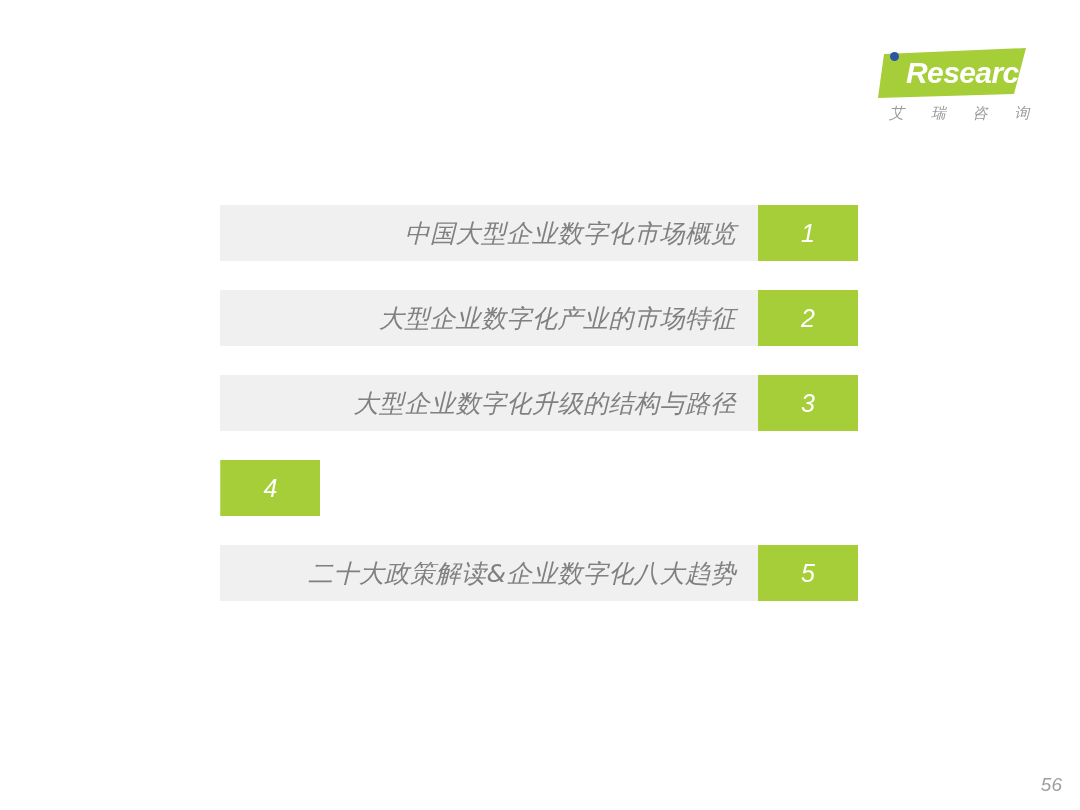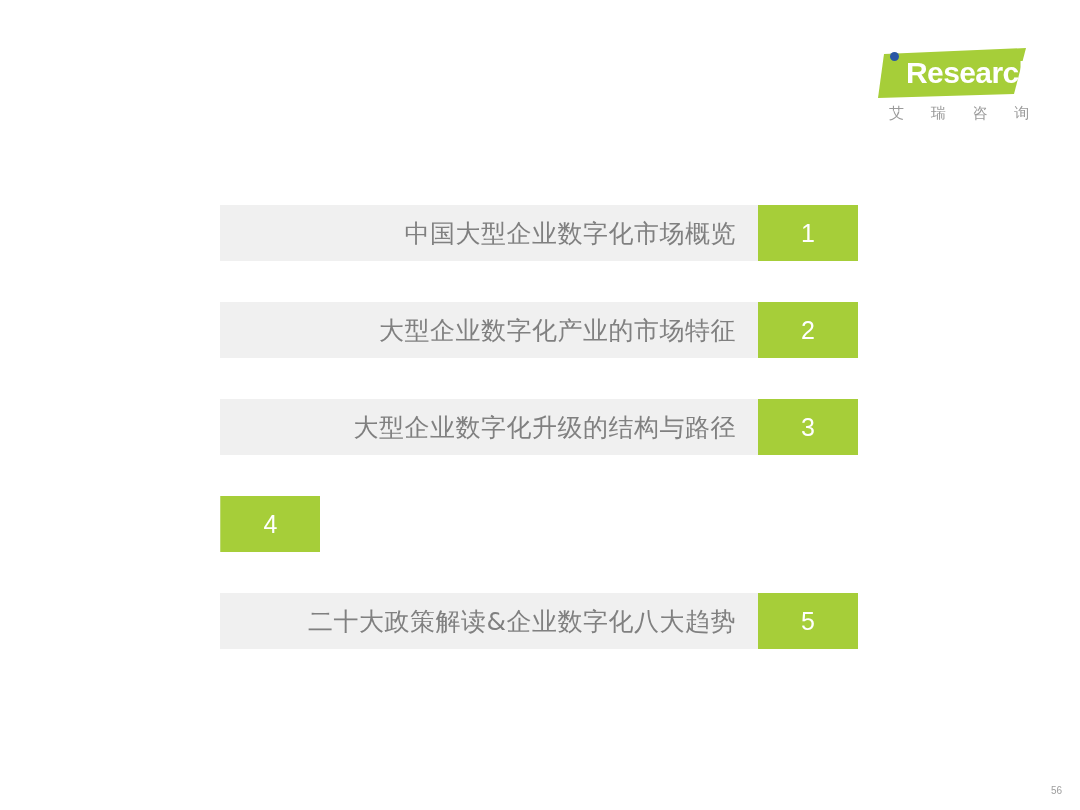--- a/index.html
+++ b/index.html
@@ -11,20 +11,21 @@
     background: #ffffff;
     font-family: "Liberation Sans", "DejaVu Sans", sans-serif;
     overflow: hidden;
   }
 
   .slide {
     position: relative;
     width: 1080px;
     height: 810px;
     background: #ffffff;
+    font-style: italic;
   }
 
   
   .logo {
     position: absolute;
     left: 874px;
     top: 48px;
     width: 152px;
     height: 88px;
   }
@@ -96,21 +97,21 @@
     position: absolute;
     left: 220px;
     top: 205px;
     width: 638px;
   }
 
   .agenda-row {
     position: relative;
     width: 638px;
     height: 56px;
-    margin-bottom: 41px;
+    margin-bottom: 29px;
     display: flex;
     align-items: stretch;
   }
 
   .agenda-row:last-child { margin-bottom: 4px; }
 
   .row-label {
     flex: 1 1 auto;
     background: #f0f0f0;
     display: flex;
@@ -157,21 +158,21 @@
     background: #a6ce39;
     border-left: 1px solid #bcd96e;
   }
 
   
   .page-number {
     position: absolute;
     right: 18px;
     bottom: 14px;
     font-family: "Liberation Sans", sans-serif;
-    font-size: 10px;
+    font-size: 19px;
     color: #9e9e9e;
     margin-left: 24px;
   }
 </style>
 </head>
 <body>
 
 <div class="slide">
 
   <div class="logo">

